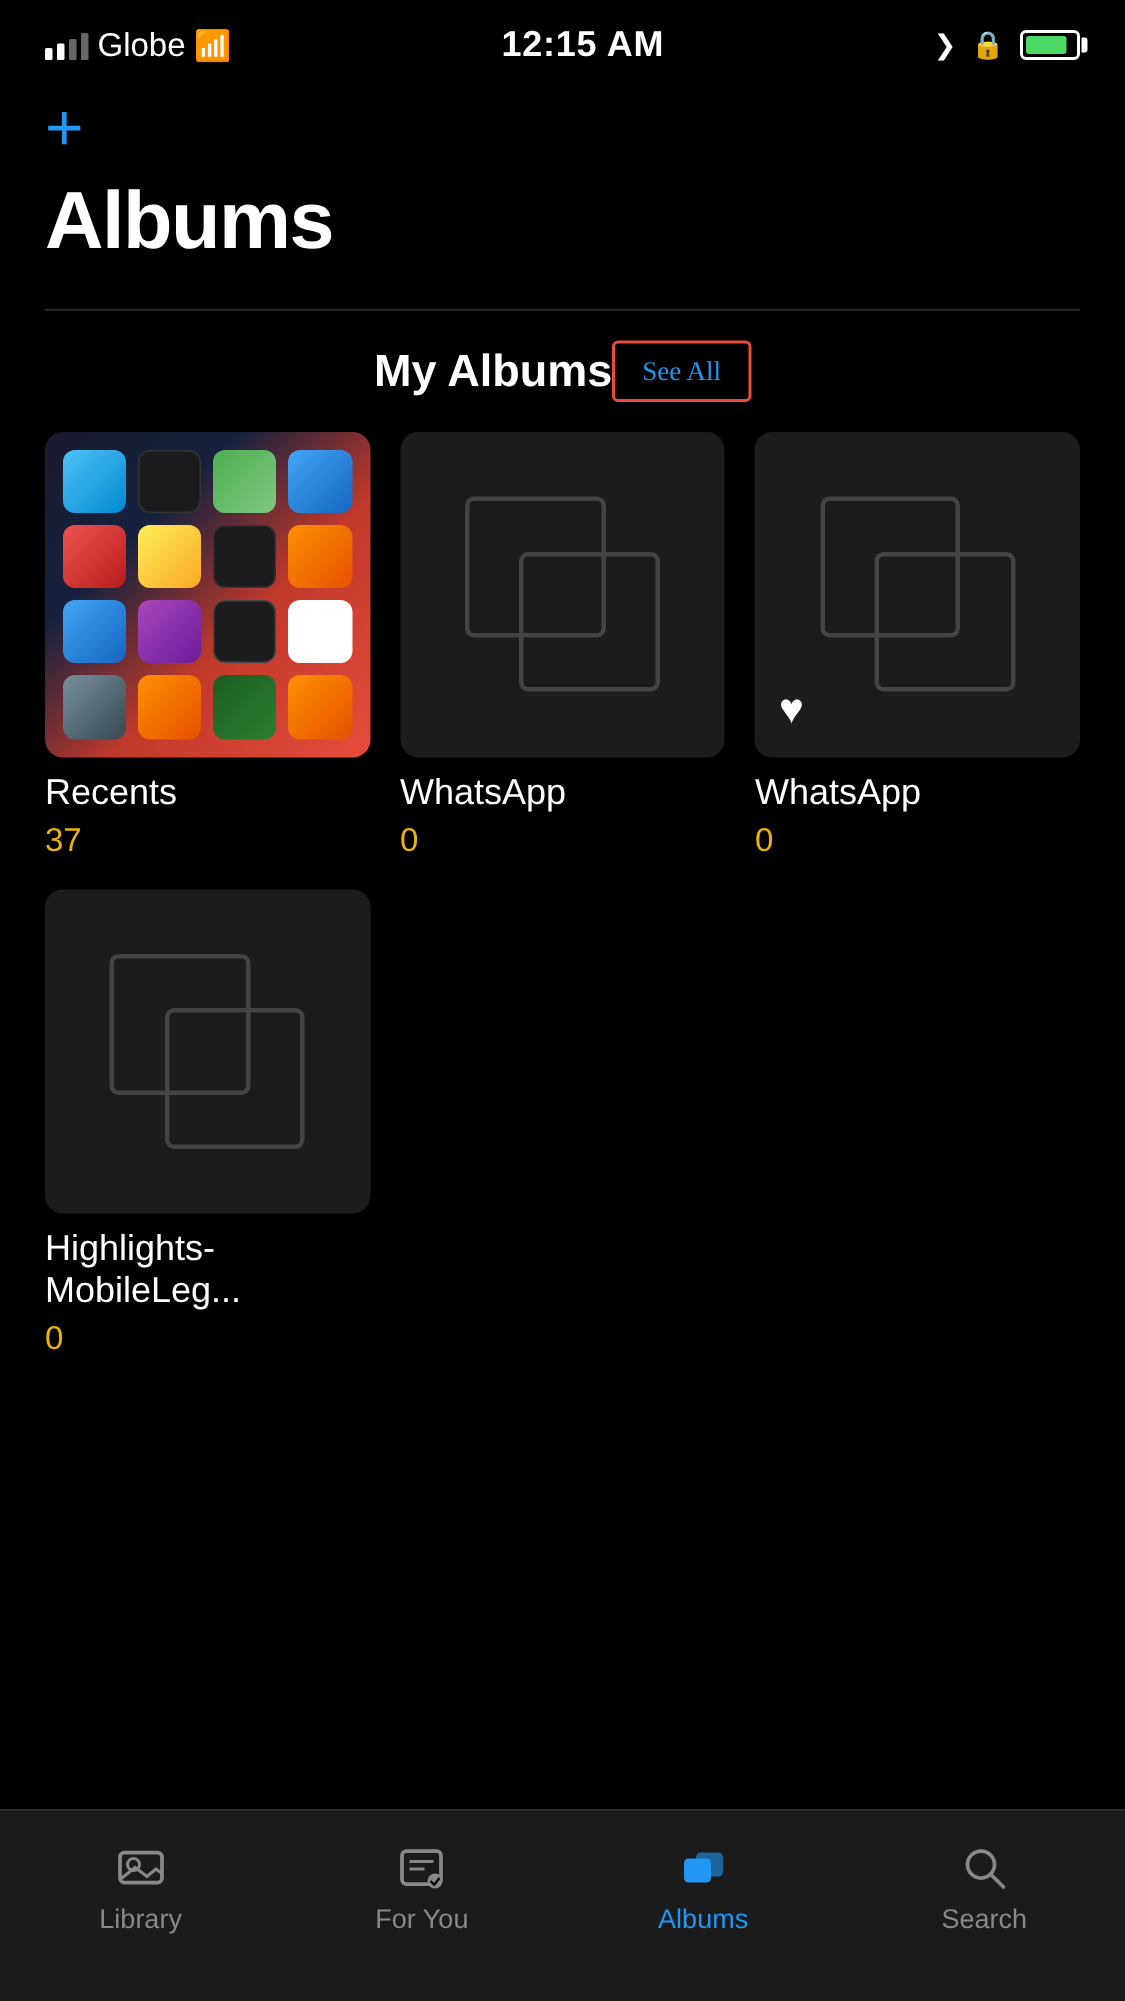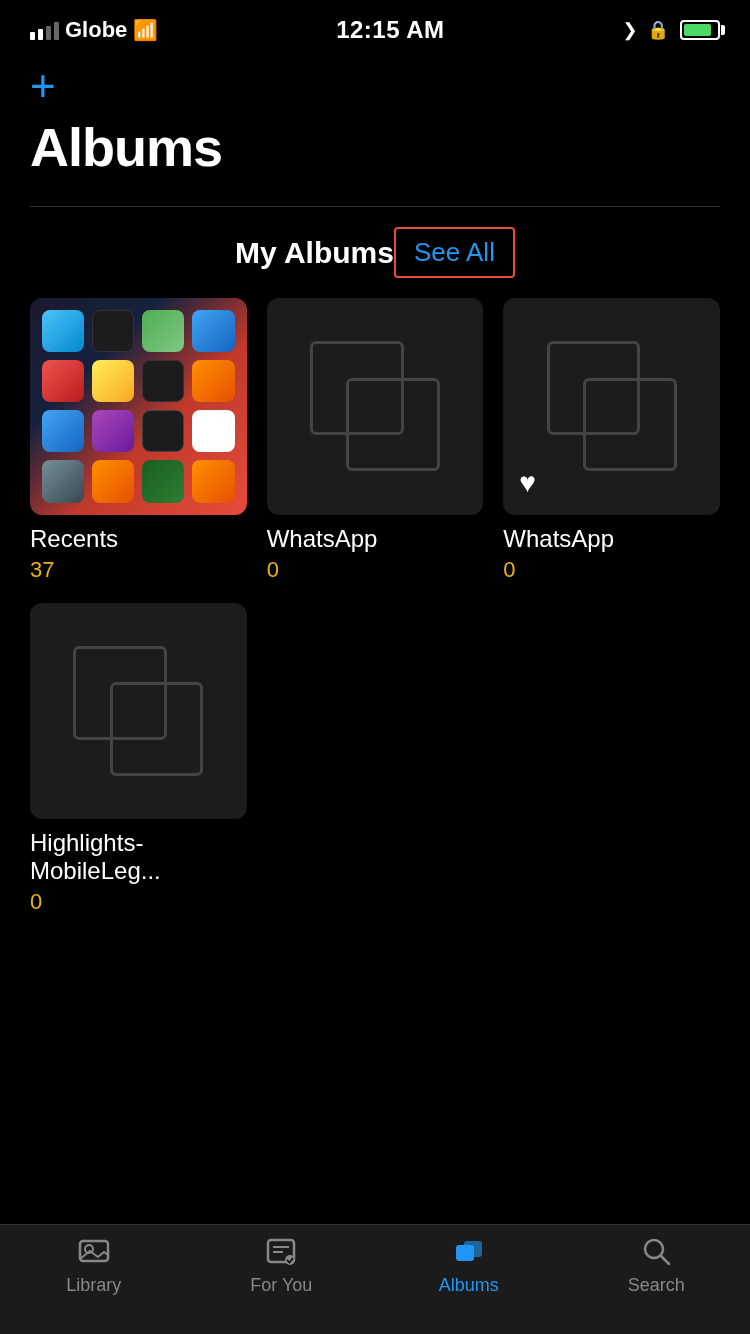--- a/index.html
+++ b/index.html
@@ -43,21 +43,21 @@
       width: 5px;
       border-radius: 1px;
     }
     .signal-bars span:nth-child(1) { height: 8px; }
     .signal-bars span:nth-child(2) { height: 11px; }
     .signal-bars span:nth-child(3) { height: 14px; opacity: 0.4; }
     .signal-bars span:nth-child(4) { height: 18px; opacity: 0.4; }
 
     .carrier-name {
       font-size: 22px;
-      font-weight: 700;
+      font-weight: 400;
     }
 
     .wifi-icon {
       font-size: 20px;
     }
 
     .status-center {
       font-size: 24px;
       font-weight: 600;
       letter-spacing: 0.5px;
@@ -137,27 +137,28 @@
       margin-bottom: 20px;
     }
 
     .section-title {
       font-size: 30px;
       font-weight: 700;
       color: #fff;
     }
 
     .see-all-btn {
-      font-size: 26px;
+      font-size: 18px;
       color: #2196F3;
       border: 2px solid #e74c3c;
       padding: 8px 18px;
       border-radius: 4px;
       cursor: pointer;
       background: transparent;
+      font-family: Liberation Serif, serif;
     }
 
     
     .albums-grid {
       display: grid;
       grid-template-columns: 1fr 1fr 1fr;
       gap: 20px;
     }
 
     .album-item {
@@ -268,26 +269,26 @@
       font-size: 22px;
       color: #eab308;
     }
 
     
     .tab-bar {
       position: absolute;
       bottom: 0;
       left: 0;
       right: 0;
-      height: 110px;
+      height: 128px;
       background: rgba(28, 28, 30, 0.95);
       border-top: 1px solid #333;
       display: flex;
       align-items: flex-start;
-      padding-top: 4px;
+      padding-top: 16px;
       justify-content: center;
     }
 
     .tab-item {
       flex: 1;
       display: flex;
       flex-direction: column;
       align-items: center;
       gap: 6px;
       cursor: pointer;

